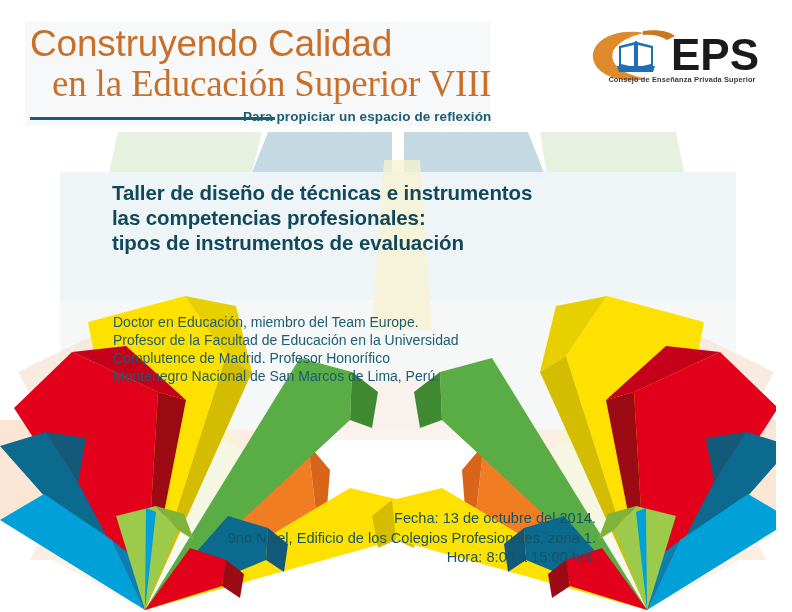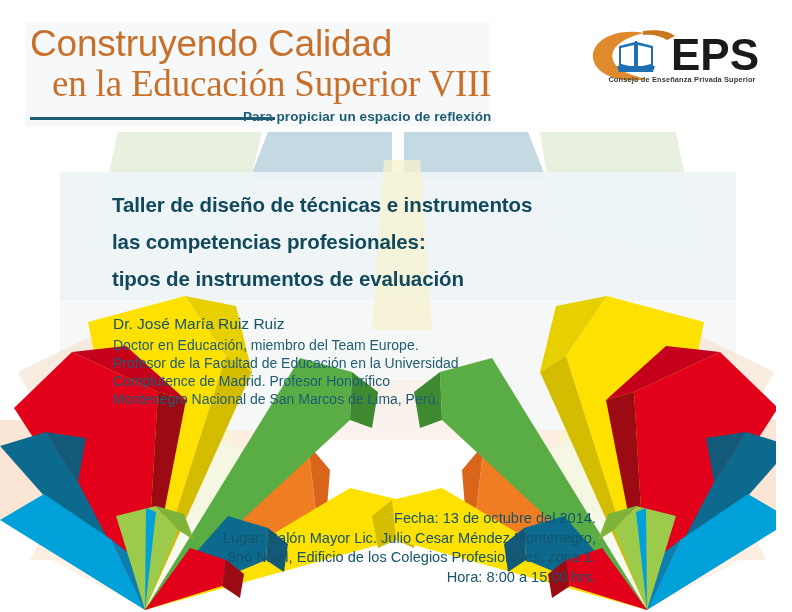--- a/index.html
+++ b/index.html
@@ -94,21 +94,21 @@
     position: absolute;
     left: 112px;
     top: 180px;
     width: 540px;
     color: #11485c;
     font-size: 20.5px;
     line-height: 25px;
     font-weight: 700;
     letter-spacing: -0.1px;
   }
-  #main-title span { display: block; white-space: nowrap; margin-top: 12px; }
+  #main-title span { display: block; white-space: nowrap; }
 
   #speaker {
     position: absolute;
     left: 113px;
     top: 313px;
     width: 470px;
     color: #1d5c72;
   }
   #speaker-name {
     display: block;
@@ -290,29 +290,27 @@
   </svg>
   <div id="logo-tagline">Consejo de Enseñanza Privada Superior</div>
 
   <div id="main-title">
     <span>Taller de diseño de técnicas e instrumentos</span>
     <span>las competencias profesionales:</span>
     <span>tipos de instrumentos de evaluación</span>
   </div>
 
   <div id="speaker">
-    <span id="speaker-name">Dr. José María Ruiz Ruiz</span>
     <div id="speaker-bio">
       <span>Doctor en Educación, miembro del Team Europe.</span>
       <span>Profesor de la Facultad de Educación en la Universidad</span>
       <span>Complutence de Madrid. Profesor Honorífico</span>
       <span>Montenegro Nacional de San Marcos de Lima, Perú.</span>
     </div>
   </div>
 
   <div id="event-details">
     <span>Fecha: 13 de octubre del 2014.</span>
-    <span>Lugar: Salón Mayor Lic. Julio Cesar Méndez Montenegro,</span>
     <span>9no Nivel, Edificio de los Colegios Profesionales, zona 1.</span>
     <span>Hora: 8:00 a 15:00 hrs.</span>
   </div>
 
 </div>
 
 </body></html>

